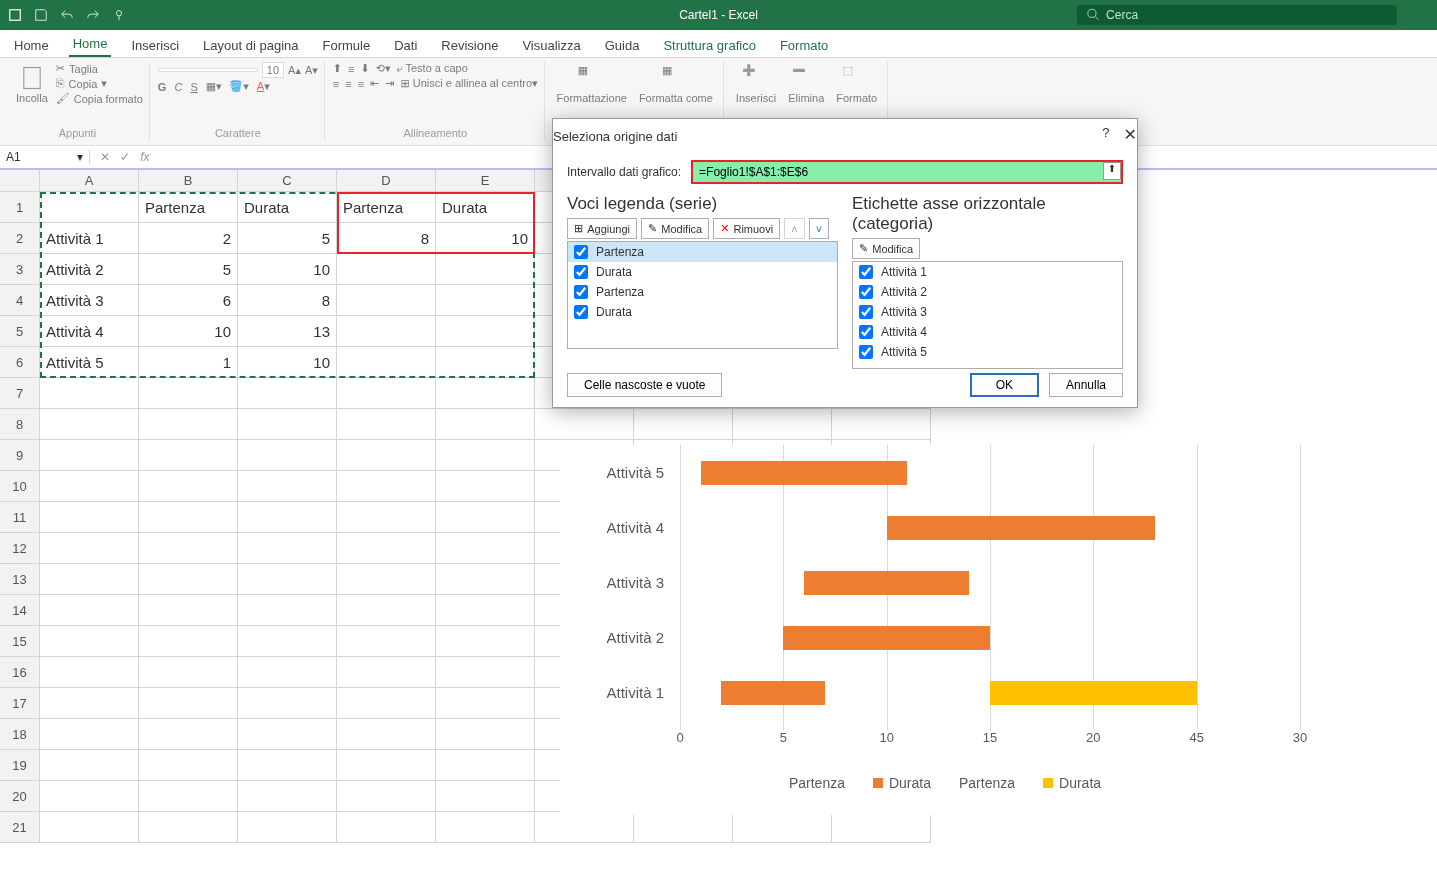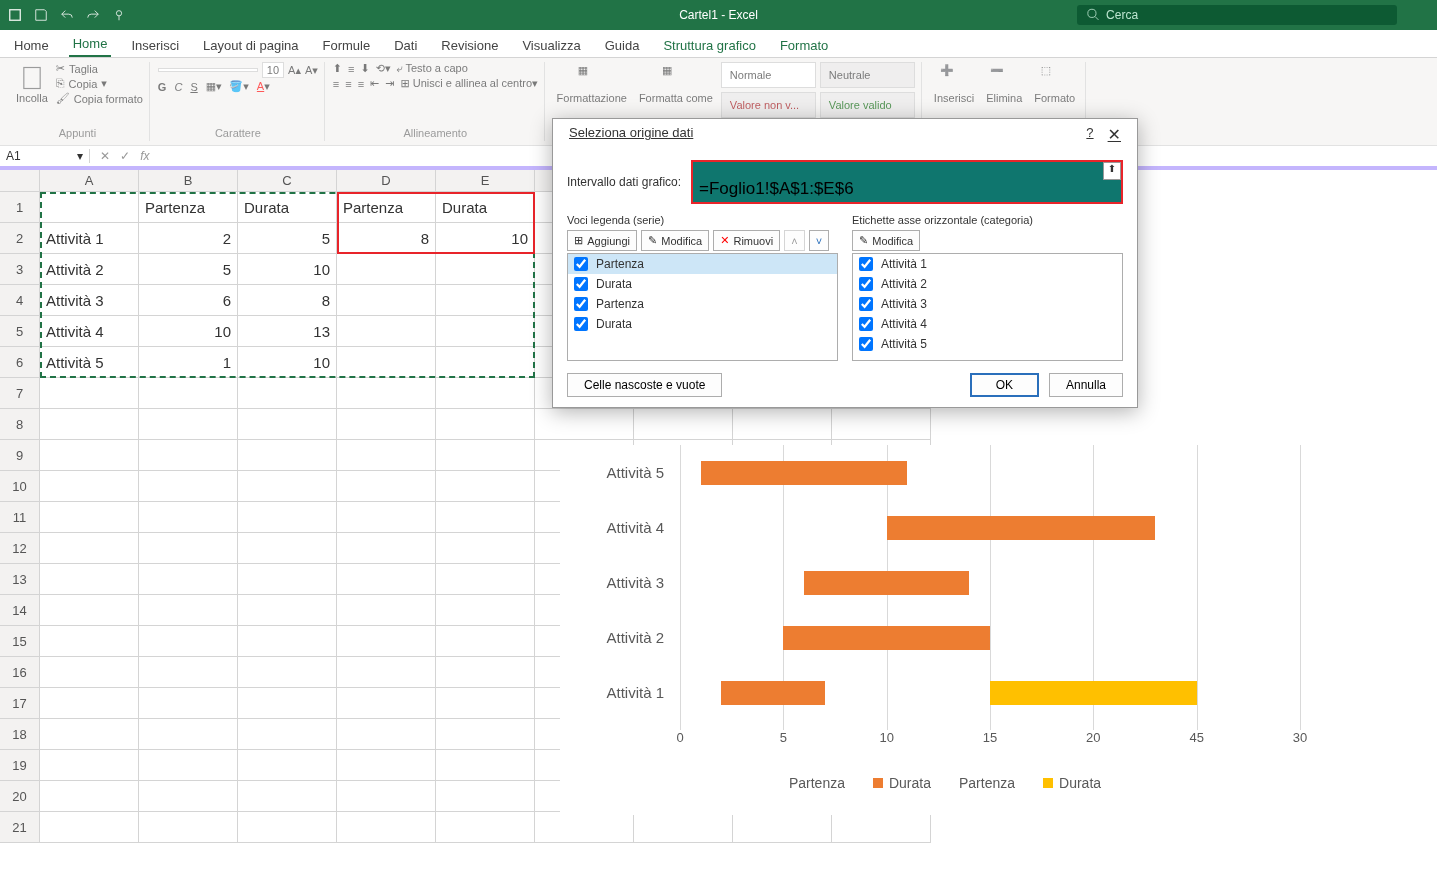--- a/index.html
+++ b/index.html
@@ -23,21 +23,21 @@
 .ribbon-group-label { font-size: 11px; text-align: center; color: #666; padding-bottom: 2px;}
 .btn-cluster { display: flex; flex-direction: column; gap: 2px; font-size: 11px; }
 .btn-cluster-row { display: flex; gap: 4px; align-items: center; }
 .large-btn { display: flex; flex-direction: column; align-items: center; font-size: 11px; padding: 2px 4px; }
 .btn-icon { width: 16px; height: 16px; display: inline-block; }
 .btn-icon.lg { width: 28px; height: 28px; }
 .dd-field { border: 1px solid #ccc; background: #fff; padding: 1px 4px; font-size: 11px; }
 .style-box { border: 1px solid #ccc; padding: 6px 8px; font-size: 11px; background: #fff; width: 95px; }
 .style-box.grey { background: #e7e6e6; }
 
-.formula-bar { display: flex; align-items: center; height: 24px; border-bottom: 4px solid #c4b5fd; }
+.formula-bar { display: flex; align-items: center; height: 24px; border-bottom: 2px solid #c4b5fd; }
 .name-box { width: 90px; border-right: 1px solid #d4d4d4; padding: 0 6px; display:flex; align-items:center; justify-content:space-between; }
 .fb-icons { display: flex; gap: 10px; padding: 0 10px; color: #999; }
 .fb-input { flex: 1; padding: 0 6px; }
 
 .sheet { position: relative; }
 .col-headers { display: flex; height: 22px; margin-left: 40px; }
 .col-header, .row-header, .cell { border-right: 1px solid #d4d4d4; border-bottom: 1px solid #d4d4d4; display: flex; align-items: center; }
 .col-header { width: 99px; justify-content: center; background: #f3f2f1; font-size: 13px; color: #555; }
 .select-all-corner { width: 40px; height: 22px; background: #f3f2f1; border-right: 1px solid #d4d4d4; border-bottom: 1px solid #d4d4d4; position: absolute; top:0; }
 .grid-body { display: flex; }
@@ -45,43 +45,43 @@
 .row-header { height: 31px; justify-content: center; background: #f3f2f1; font-size: 13px; color: #555; }
 .cells { position: relative; }
 .cells-row { display: flex; }
 .cell { width: 99px; height: 31px; padding: 0 6px; font-size: 15px; }
 .cell.right { justify-content: flex-end; }
 .cell.left { justify-content: flex-start; }
 .selection-dash { position: absolute; border: 2px dashed #217346; pointer-events: none; }
 .red-box { position: absolute; border: 2px solid #e8242a; pointer-events: none; }
 
 .dialog { position: absolute; top: 118px; left: 552px; width: 586px; background: #fff; border: 1px solid #999; box-shadow: 0 4px 20px rgba(0,0,0,0.3); }
-.dialog-titlebar { display: flex; align-items: flex-start; justify-content: space-between; padding: 6px 16px; font-size: 13px; text-decoration: underline; }
+.dialog-titlebar { display: flex; align-items: flex-end; justify-content: space-between; padding: 6px 0; font-size: 13px; }
 .dialog-titlebar-btns { display: flex; gap: 14px; }
 .dialog-close { font-size: 16px; cursor: pointer; }
 .dialog-body { padding: 10px 14px; }
 .dlg-row { display: flex; align-items: center; gap: 10px; margin-bottom: 10px; }
 .dlg-input-wrap { position: relative; flex: 1; }
-.dlg-input { width: 100%; border: 1px solid #7a7a7a; background: #0f766e; padding: 17px 24px 3px 6px; font-size: 17px; }
+.dlg-input { width: 100%; border: 1px solid #7a7a7a; background: #86efac; padding: 3px 24px 3px 6px; font-size: 12px; }
 .dlg-input-red { border: 2px solid #e8242a; }
 .dlg-collapse-btn { position: absolute; right: 2px; top: 2px; width: 18px; height: 18px; border: 1px solid #999; background: #fff; text-align: center; font-size: 10px; }
 .switch-row { display: flex; justify-content: center; align-items: center; gap: 20px; margin: 6px 0 10px; }
 .switch-btn { border: 1px solid #adadad; padding: 4px 10px; font-size: 12px; background: #f5f5f5; cursor: pointer; }
 .arrow-curve { width: 60px; height: 28px; }
 .two-col { display: flex; gap: 14px; }
 .panel { flex: 1; }
-.panel-label { font-size: 11px; margin-bottom: 4px; }
+.panel-label { font-size: 17px; margin-bottom: 4px; }
 .panel-toolbar { display: flex; gap: 4px; margin-bottom: 2px; }
 .tbtn { border: 1px solid #adadad; padding: 3px 6px; font-size: 11px; background: #fdfdfd; display:flex; align-items:center; gap:4px; cursor:pointer; }
 .tbtn.disabled { opacity: 0.5; }
 .listbox { border: 1px solid #adadad; height: 108px; overflow: auto; }
 .list-item { display: flex; align-items: center; gap: 8px; padding: 3px 6px; font-size: 12px; }
 .list-item input[type=checkbox] { width: 14px; height: 14px; }
 .list-item.hl { background: #cde6f7; }
-.dlg-footer { display: flex; justify-content: space-between; align-items: center; margin-top: 12px; }
+.dlg-footer { display: flex; justify-content: space-between; align-items: center; margin-top: 4px; }
 .footer-btn { border: 1px solid #adadad; padding: 4px 16px; font-size: 12px; background: #fdfdfd; cursor:pointer; }
 .footer-right { display: flex; gap: 10px; }
 .footer-btn.primary { border: 2px solid #2a6fbb; padding: 3px 24px; }
 
 .chart-area { position: absolute; top: 445px; left: 560px; width: 770px; height: 370px; background: #fff; }
 .chart-row { display: flex; align-items: center; height: 55px; }
 .chart-label { width: 120px; text-align: right; padding-right: 16px; font-size: 15px; color: #595959; }
 .chart-bars { position: relative; flex: 1; height: 24px; }
 .bar { position: absolute; height: 24px; }
 .chart-axis { display: flex; margin-left: 120px; margin-top: 10px; position: relative; height: 20px; }
@@ -197,30 +197,20 @@
   <div class="ribbon-group">
     <div style="display:flex;gap:4px">
       <div class="large-btn">
           <span class="btn-icon lg">▦</span>
           <span>Formattazione</span>
         </div>
       <div class="large-btn">
           <span class="btn-icon lg">▦</span>
           <span>Formatta come</span>
         </div>
-      <div>
-        <div style="display:flex;gap:4px">
-          <div class="style-box">Normale</div>
-          <div class="style-box grey">Neutrale</div>
-        </div>
-        <div style="display:flex;gap:4px;margin-top:4px">
-          <div class="style-box grey" style="color:#9c0006">Valore non v...</div>
-          <div class="style-box grey" style="color:#006100">Valore valido</div>
-        </div>
-      </div>
     </div>
   </div>
   <div class="ribbon-group">
     <div style="display:flex;gap:4px">
       <div class="large-btn">
           <span class="btn-icon lg">➕</span>
           <span>Inserisci</span>
         </div>
       <div class="large-btn">
           <span class="btn-icon lg">➖</span>

